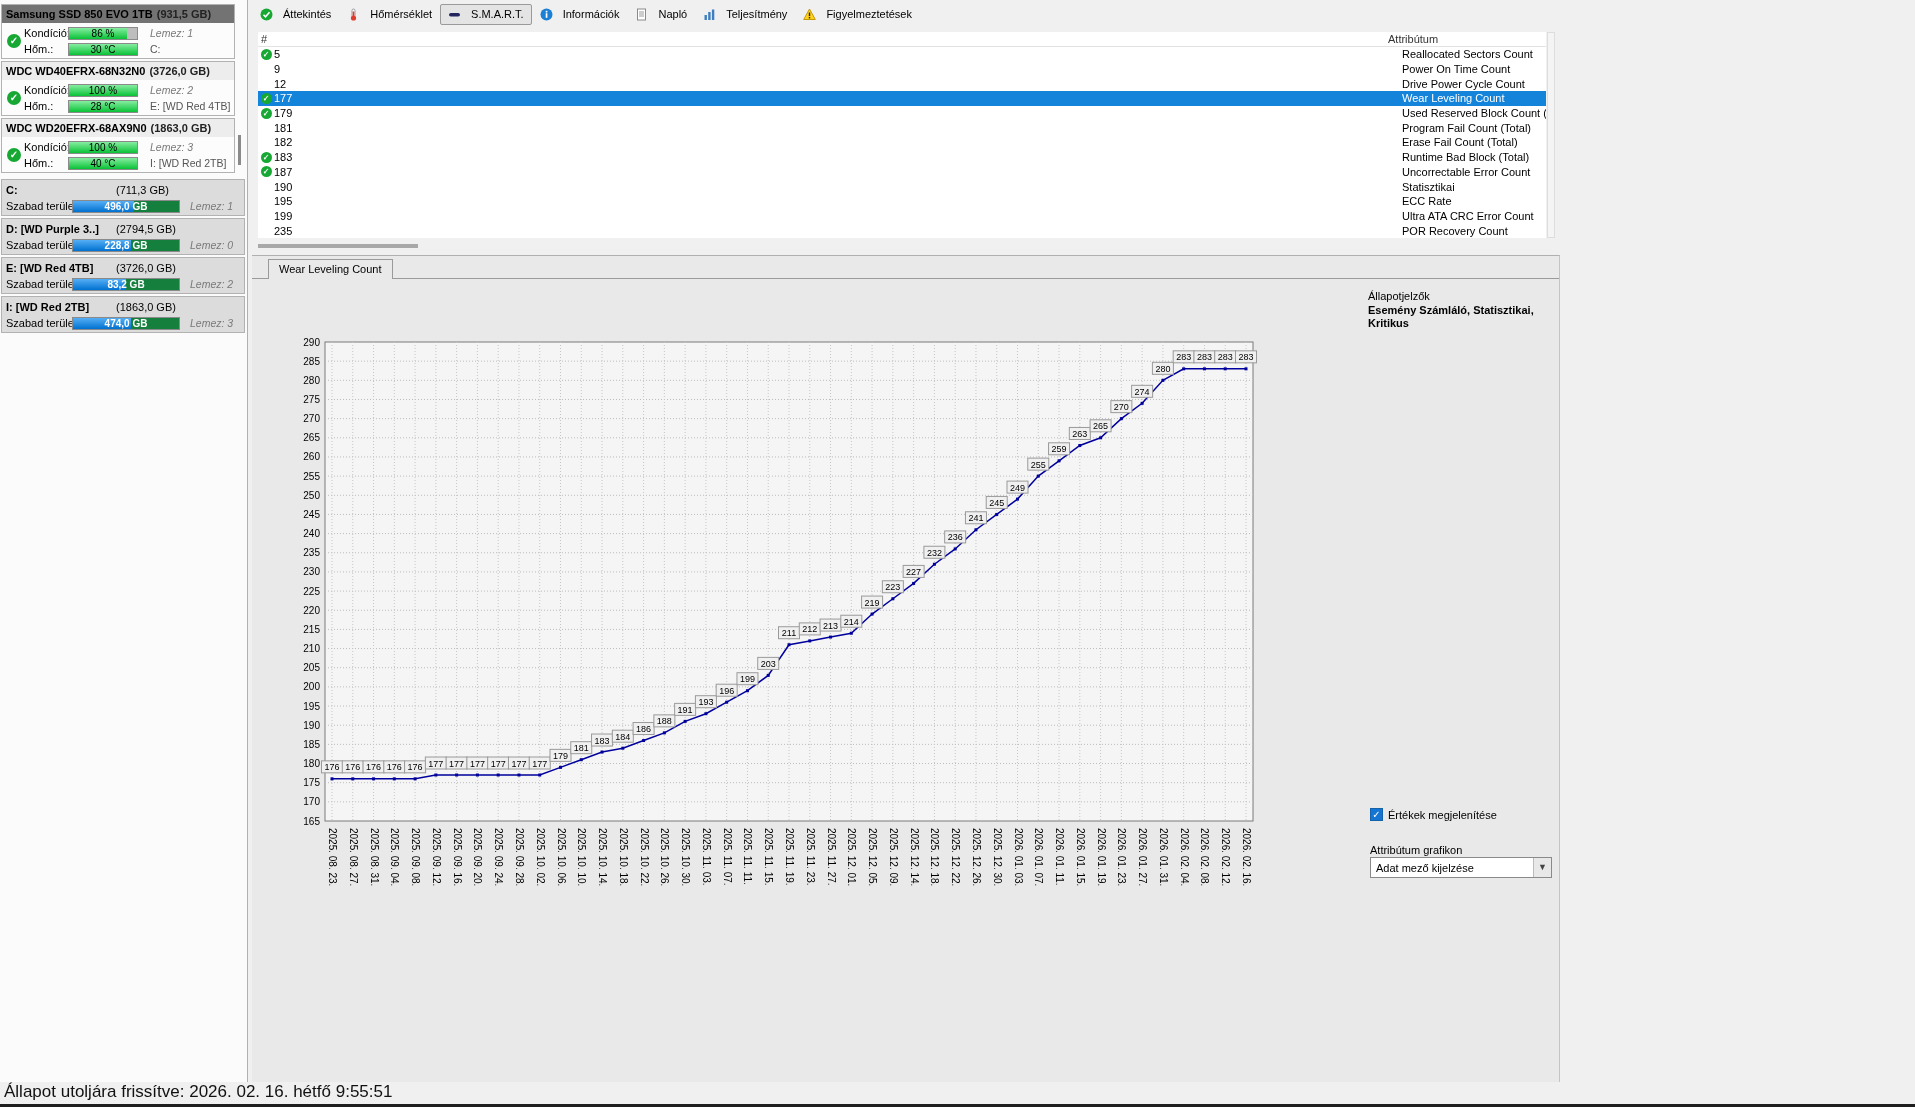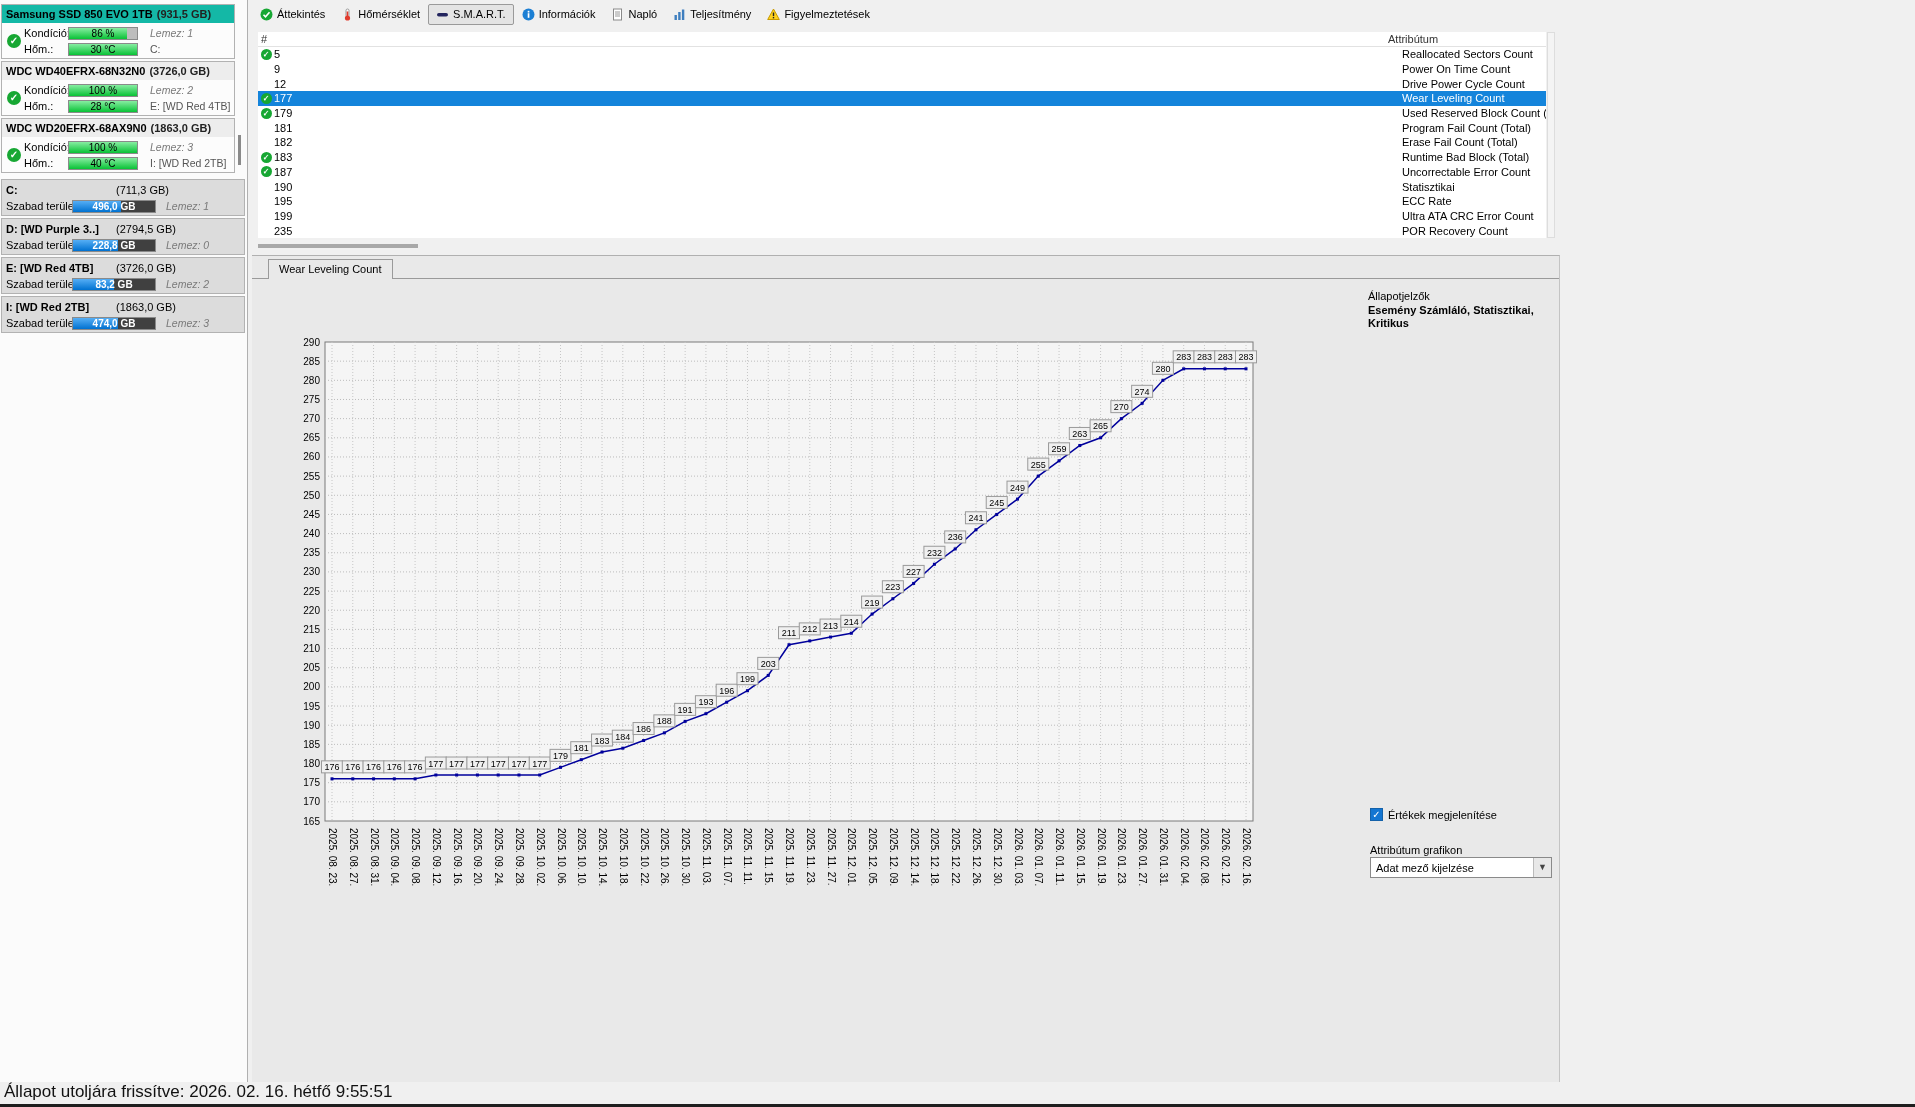--- a/index.html
+++ b/index.html
@@ -4,21 +4,21 @@
 <style>
   *{box-sizing:border-box;margin:0;padding:0}
   html,body{background:#f0f0f0;font-family:"Liberation Sans",sans-serif;color:#000}
   #app{position:relative;width:1915px;height:1107px;background:#f0f0f0;overflow:hidden}
 
   
   #sidebar{position:absolute;left:0;top:0;width:248px;height:1082px;background:#fbfbfb;border-right:1px solid #b0b0b0}
   #drive-list{padding:4px 12px 0 1px}
   .drive-panel{height:55px;margin-bottom:2px;background:#fcfcfc;border:1px solid #b2b2b2;overflow:hidden}
   .drive-panel .hdr{height:18px;display:flex;align-items:center;gap:4px;padding:0 4px;font-size:11px;background:#ededed;white-space:nowrap}
-  .drive-panel.selected .hdr{background:#14b8a6}
+  .drive-panel.selected .hdr{background:#737373}
   .hdr .nm{font-weight:bold}
   .hdr .sz{font-weight:bold;color:#222}
   .drive-body{display:flex;padding:2px 2px 0 2px}
   .check-col{width:20px;display:flex;align-items:center;justify-content:center}
   .check-badge{display:inline-block;width:14px;height:14px;border-radius:50%;background:#17a733;color:#fff;font-size:10px;line-height:14px;text-align:center;font-weight:bold}
   .drows{flex:1}
   .drow{display:flex;align-items:center;height:16px;font-size:11px;white-space:nowrap}
   .drow .lbl{width:44px}
   .bar{position:relative;width:70px;height:13px;border:1px solid #8a8a8a;background:#bdbdbd;flex:none}
   .bar .fill{position:absolute;left:0;top:0;bottom:0;background:linear-gradient(#86eda1,#09c236)}
@@ -26,28 +26,28 @@
   .drow .meta{margin-left:12px;color:#7a7a7a;font-style:italic;font-size:10.5px}
   .drow .vol{margin-left:12px;color:#555;font-size:10.5px}
   #drive-scrollthumb{position:absolute;left:238px;top:135px;width:3px;height:30px;background:#8a8a8a}
 
   #vol-list{margin-top:6px;padding:0 2px 0 1px}
   .vol-panel{height:37px;margin-bottom:2px;background:#dcdcdc;border:1px solid #b2b2b2;padding:2px 4px;overflow:hidden}
   .vol-hdr{display:flex;align-items:center;height:16px;font-size:11px;white-space:nowrap}
   .vol-hdr .nm{font-weight:bold;width:110px}
   .vol-row{display:flex;align-items:center;height:16px;font-size:11px;white-space:nowrap}
   .vol-row .lbl{width:66px}
-  .freebar{position:relative;width:84px;height:13px;border:1px solid #8a8a8a;background:#404040;flex:none}
+  .freebar{position:relative;width:108px;height:13px;border:1px solid #8a8a8a;background:#15803d;flex:none}
   .freebar .fill{position:absolute;left:0;top:0;bottom:0;background:linear-gradient(#55aef5,#0071d0)}
   .freebar .val{position:absolute;inset:0;text-align:center;font-size:10px;line-height:12px;color:#fff;font-weight:bold}
   .vol-row .meta{margin-left:10px;color:#7a7a7a;font-style:italic;font-size:10.5px}
 
   
   #toolbar{position:absolute;left:252px;top:2px;height:24px;display:flex;align-items:center;font-size:11px}
-  .tb-item{display:flex;align-items:center;gap:4px;padding:3px 7px;border:1px solid transparent;cursor:default}
+  .tb-item{display:flex;align-items:center;gap:10px;padding:3px 7px;border:1px solid transparent;cursor:default}
   .tb-item.active{background:#e4e4e4;border:1px solid #9a9a9a;border-radius:2px}
   .tb-item svg{display:block}
 
   
   #smart-table{position:absolute;left:258px;top:32px;width:1288px;background:#fff;font-size:11px}
   .thead{display:flex;align-items:center;height:15px;border-bottom:1px solid #e2e2e2;color:#333}
   .thead .h-id{padding-left:3px}
   .thead .h-attr{margin-left:auto;width:158px}
   .trow{display:flex;align-items:center;height:14.7px}
   .trow.selected{background:#1484db;color:#fff}

